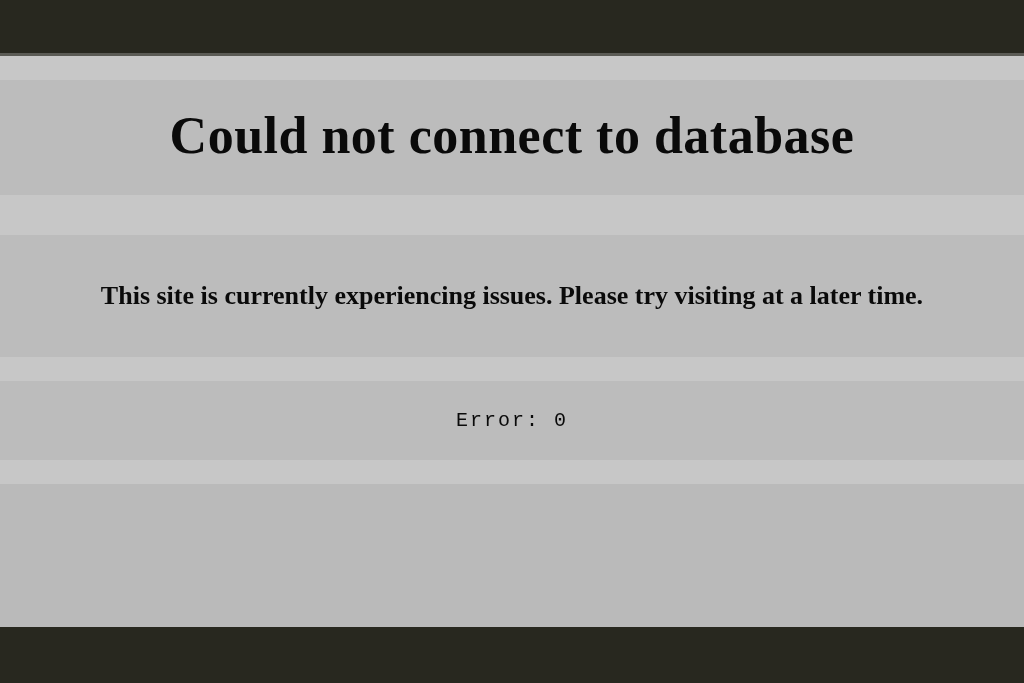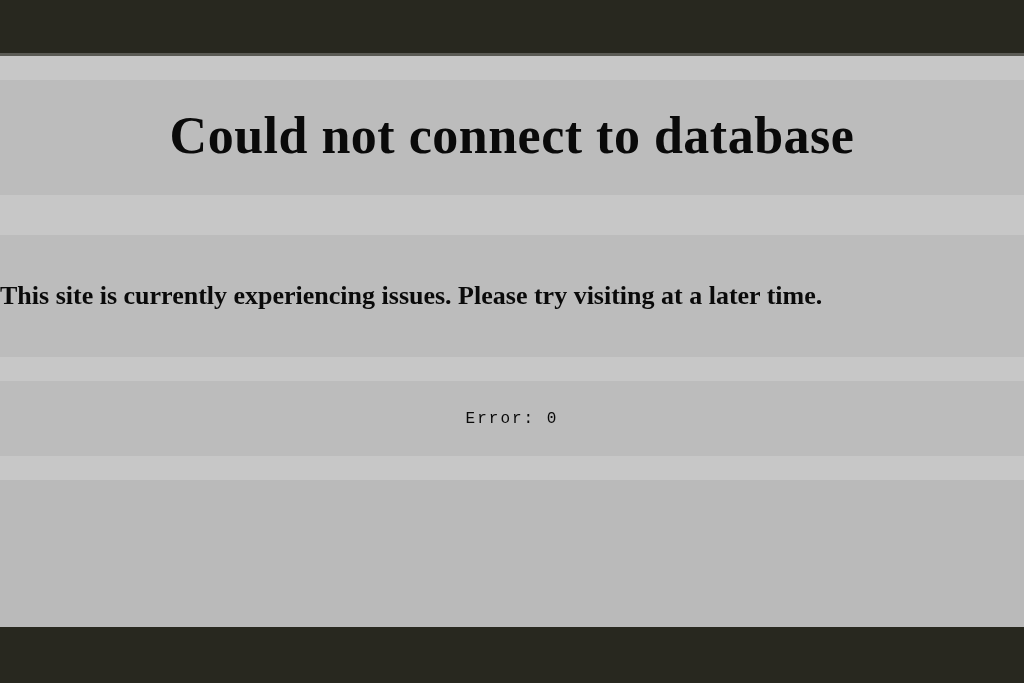--- a/index.html
+++ b/index.html
@@ -48,36 +48,36 @@
     .row-title h1 {
       font-family: 'Times New Roman', Times, serif;
       font-weight: bold;
       font-size: 52px;
       color: #0a0a0a;
       letter-spacing: 0.5px;
     }
     .row-subtitle {
       background: #bcbcbc;
       padding: 46px 0 46px 0;
-      text-align: left;
+      text-align: center;
     }
     .row-subtitle h2 {
       font-family: 'Times New Roman', Times, serif;
       font-weight: bold;
       font-size: 26px;
       color: #0a0a0a;
     }
     .row-error {
       background: #bcbcbc;
       padding: 28px 0 28px 0;
       text-align: center;
     }
     .row-error .code {
       font-family: 'Courier New', Courier, monospace;
-      font-size: 16px;
+      font-size: 20px;
       color: #0a0a0a;
       letter-spacing: 2px;
       text-align: center;
     }
     .filler {
       flex: 1;
       background: #bababa;
     }
   </style>
 </head>

